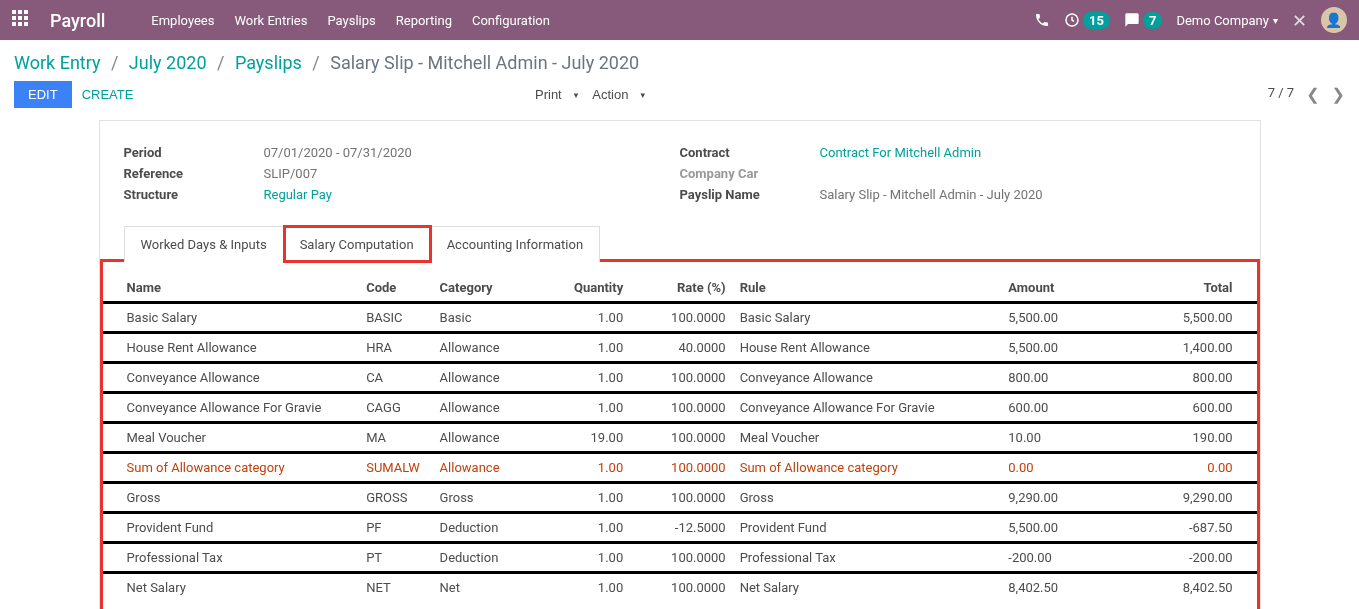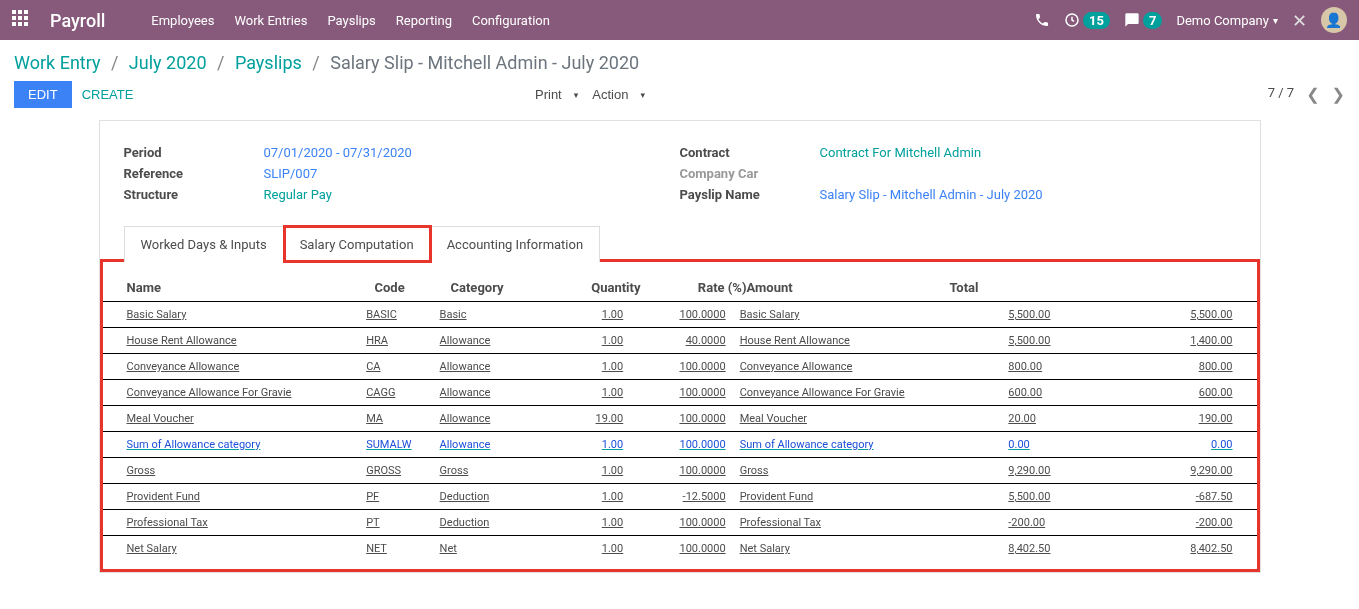--- a/index.html
+++ b/index.html
@@ -33,34 +33,34 @@
     .pager { margin-left: auto; display: flex; align-items: flex-start; gap: 12px; }
     .pager-txt { font-size: 13px; color: #4c4c4c; }
     .nav-arrow { cursor: pointer; color: #888; font-size: 16px; }
     
     .sheet { max-width: 1162px; margin: 0 auto 20px; background: #fff; border: 1px solid #e0e0e0; padding: 24px 0 0; }
     
     .info-grid { display: flex; padding: 0 24px 18px; }
     .info-col { flex: 1; }
     .info-row { display: flex; margin-bottom: 6px; }
     .info-label { width: 140px; font-weight: 700; color: #4c4c4c; font-size: 13px; }
-    .info-val { color: #3b82f6; font-size: 13px; }
+    .info-val { color: #737373; font-size: 13px; }
     .info-val.link { color: #00a09d; cursor: pointer; }
     .info-label.muted { color: #999; font-weight: 700; }
     
     .tabs-row { display: flex; padding: 0 24px; border-bottom: 1px solid #ddd; }
     .tab { padding: 10px 16px; border: 1px solid #ddd; border-bottom: none; background: #fff; cursor: pointer; font-size: 13px; margin-bottom: -1px; }
     .tab:not(:first-child) { border-left: none; }
     .tab.highlighted { outline: 3px solid #e8352c; outline-offset: -2px; z-index: 2; text-align: right; }
     
     .table-wrap { padding: 8px 0 8px; margin: 0 0px; border: 3px solid #e8352c; border-top: none; }
     .table-header { display: flex; padding: 6px 24px; font-weight: 700; color: #4c4c4c; font-size: 13px; margin-top: 4px; }
-    .row { display: flex; padding: 6px 24px; border-top: 1px solid #000000; font-size: 11px; color: #4c4c4c; text-decoration: underline; }
+    .row { display: flex; padding: 6px 24px; border-top: 3px solid #000000; font-size: 13px; color: #4c4c4c; }
     .row.link { color: #00a09d; cursor: pointer; }
-    .row.link .col { color: #1d4ed8; }
+    .row.link .col { color: #c2410c; }
     
     .col-name { width: 248px; }
     .col-code { width: 76px; }
     .col-cat { width: 108px; }
     .col-qty { width: 82px; text-align: right; }
     .col-rate { width: 106px; text-align: right; }
     .col-rule { width: 292px; padding-left: 14px; }
     .col-amount { width: 138px; }
     .col-total { width: 94px; text-align: right; }
     .col { }
@@ -188,20 +188,21 @@
     <div class="tab">Accounting Information</div>
   </div>
 
   <div class="table-wrap tabs-top-border">
     <div class="table-header">
       <div class="col col-name">Name</div>
       <div class="col col-code">Code</div>
       <div class="col col-cat">Category</div>
       <div class="col col-qty">Quantity</div>
       <div class="col col-rate">Rate (%)</div>
+      <div class="col col-rule">Rule</div>
       <div class="col col-amount">Amount</div>
       <div class="col col-total">Total</div>
     </div>
     <div id="table-body">
         <div class="row">
           <div class="col col-name">Basic Salary</div>
           <div class="col col-code">BASIC</div>
           <div class="col col-cat">Basic</div>
           <div class="col col-qty">1.00</div>
           <div class="col col-rate">100.0000</div>
@@ -239,21 +240,21 @@
           <div class="col col-amount">600.00</div>
           <div class="col col-total">600.00</div>
         </div>
         <div class="row">
           <div class="col col-name">Meal Voucher</div>
           <div class="col col-code">MA</div>
           <div class="col col-cat">Allowance</div>
           <div class="col col-qty">19.00</div>
           <div class="col col-rate">100.0000</div>
           <div class="col col-rule">Meal Voucher</div>
-          <div class="col col-amount">20.00</div>
+          <div class="col col-amount">10.00</div>
           <div class="col col-total">190.00</div>
         </div>
         <div class="row link">
           <div class="col col-name">Sum of Allowance category</div>
           <div class="col col-code">SUMALW</div>
           <div class="col col-cat">Allowance</div>
           <div class="col col-qty">1.00</div>
           <div class="col col-rate">100.0000</div>
           <div class="col col-rule">Sum of Allowance category</div>
           <div class="col col-amount">0.00</div>

